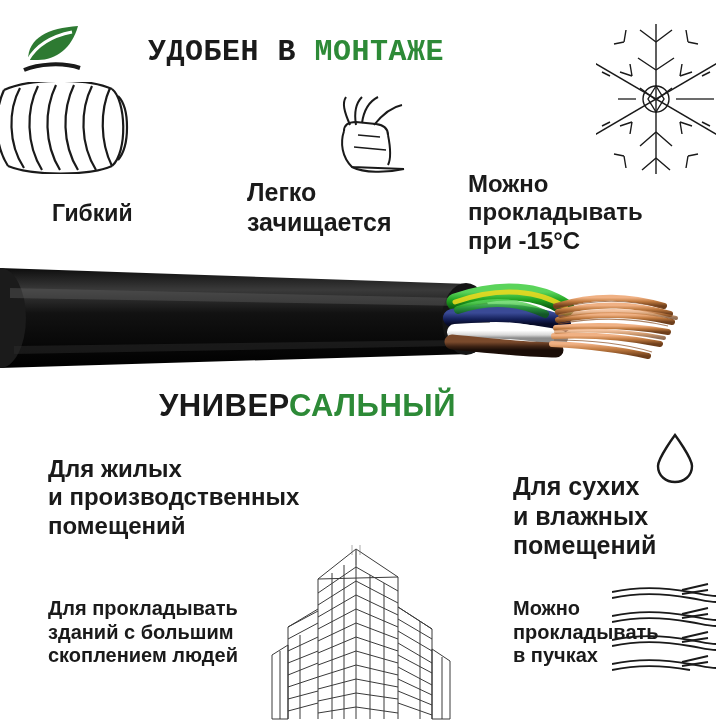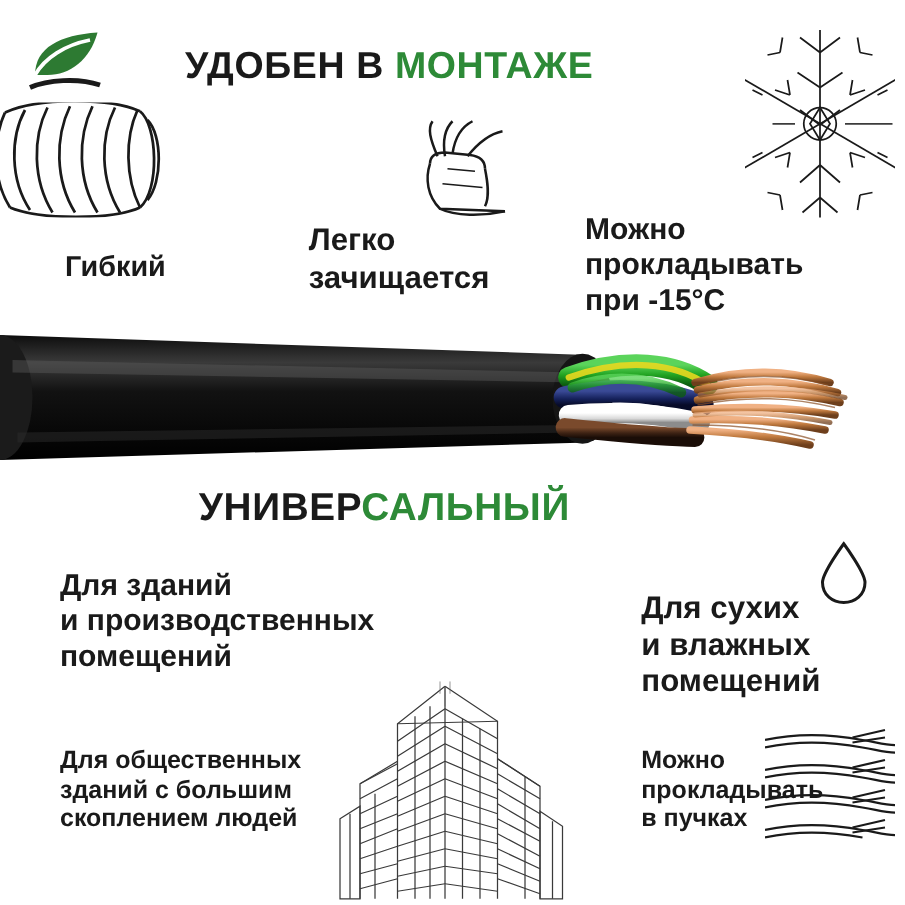--- a/index.html
+++ b/index.html
@@ -30,20 +30,21 @@
   }
   #title-top {
     left: 148px;
     top: 36px;
     width: 450px;
     font-size: 30px;
     font-weight: bold;
     letter-spacing: 0.5px;
     color: #1a1a1a;
     line-height: 1.1;
+    font-family: Liberation Mono, monospace;
   }
   #title-top .green { color: #2d8a37; }
 
   
   #snowflake {
     right: 8px;
     top: 14px;
     width: 120px;
     height: 170px;
   }
@@ -393,33 +394,33 @@
 
         <path d="M70 8 L96 2 M70 12 L96 8"></path>
         <path d="M70 32 L96 26 M70 36 L96 32"></path>
         <path d="M70 56 L96 50 M70 60 L96 56"></path>
         <path d="M70 80 L96 74 M70 84 L96 80"></path>
       </g>
     </svg>
   </div>
 
   <div class="abs caption" id="cap-living">
-    <div>Для зданий</div>
+    <div>Для жилых</div>
     <div>и производственных</div>
     <div>помещений</div>
   </div>
 
   <div class="abs caption" id="cap-dry">
     <div>Для сухих</div>
     <div>и влажных</div>
     <div>помещений</div>
   </div>
 
   <div class="abs caption" id="cap-public">
-    <div>Для общественных</div>
+    <div>Для прокладывать</div>
     <div>зданий с большим</div>
     <div>скоплением людей</div>
   </div>
 
   <div class="abs caption" id="cap-bundle">
     <div>Можно</div>
     <div>прокладывать</div>
     <div>в пучках</div>
   </div>
 

